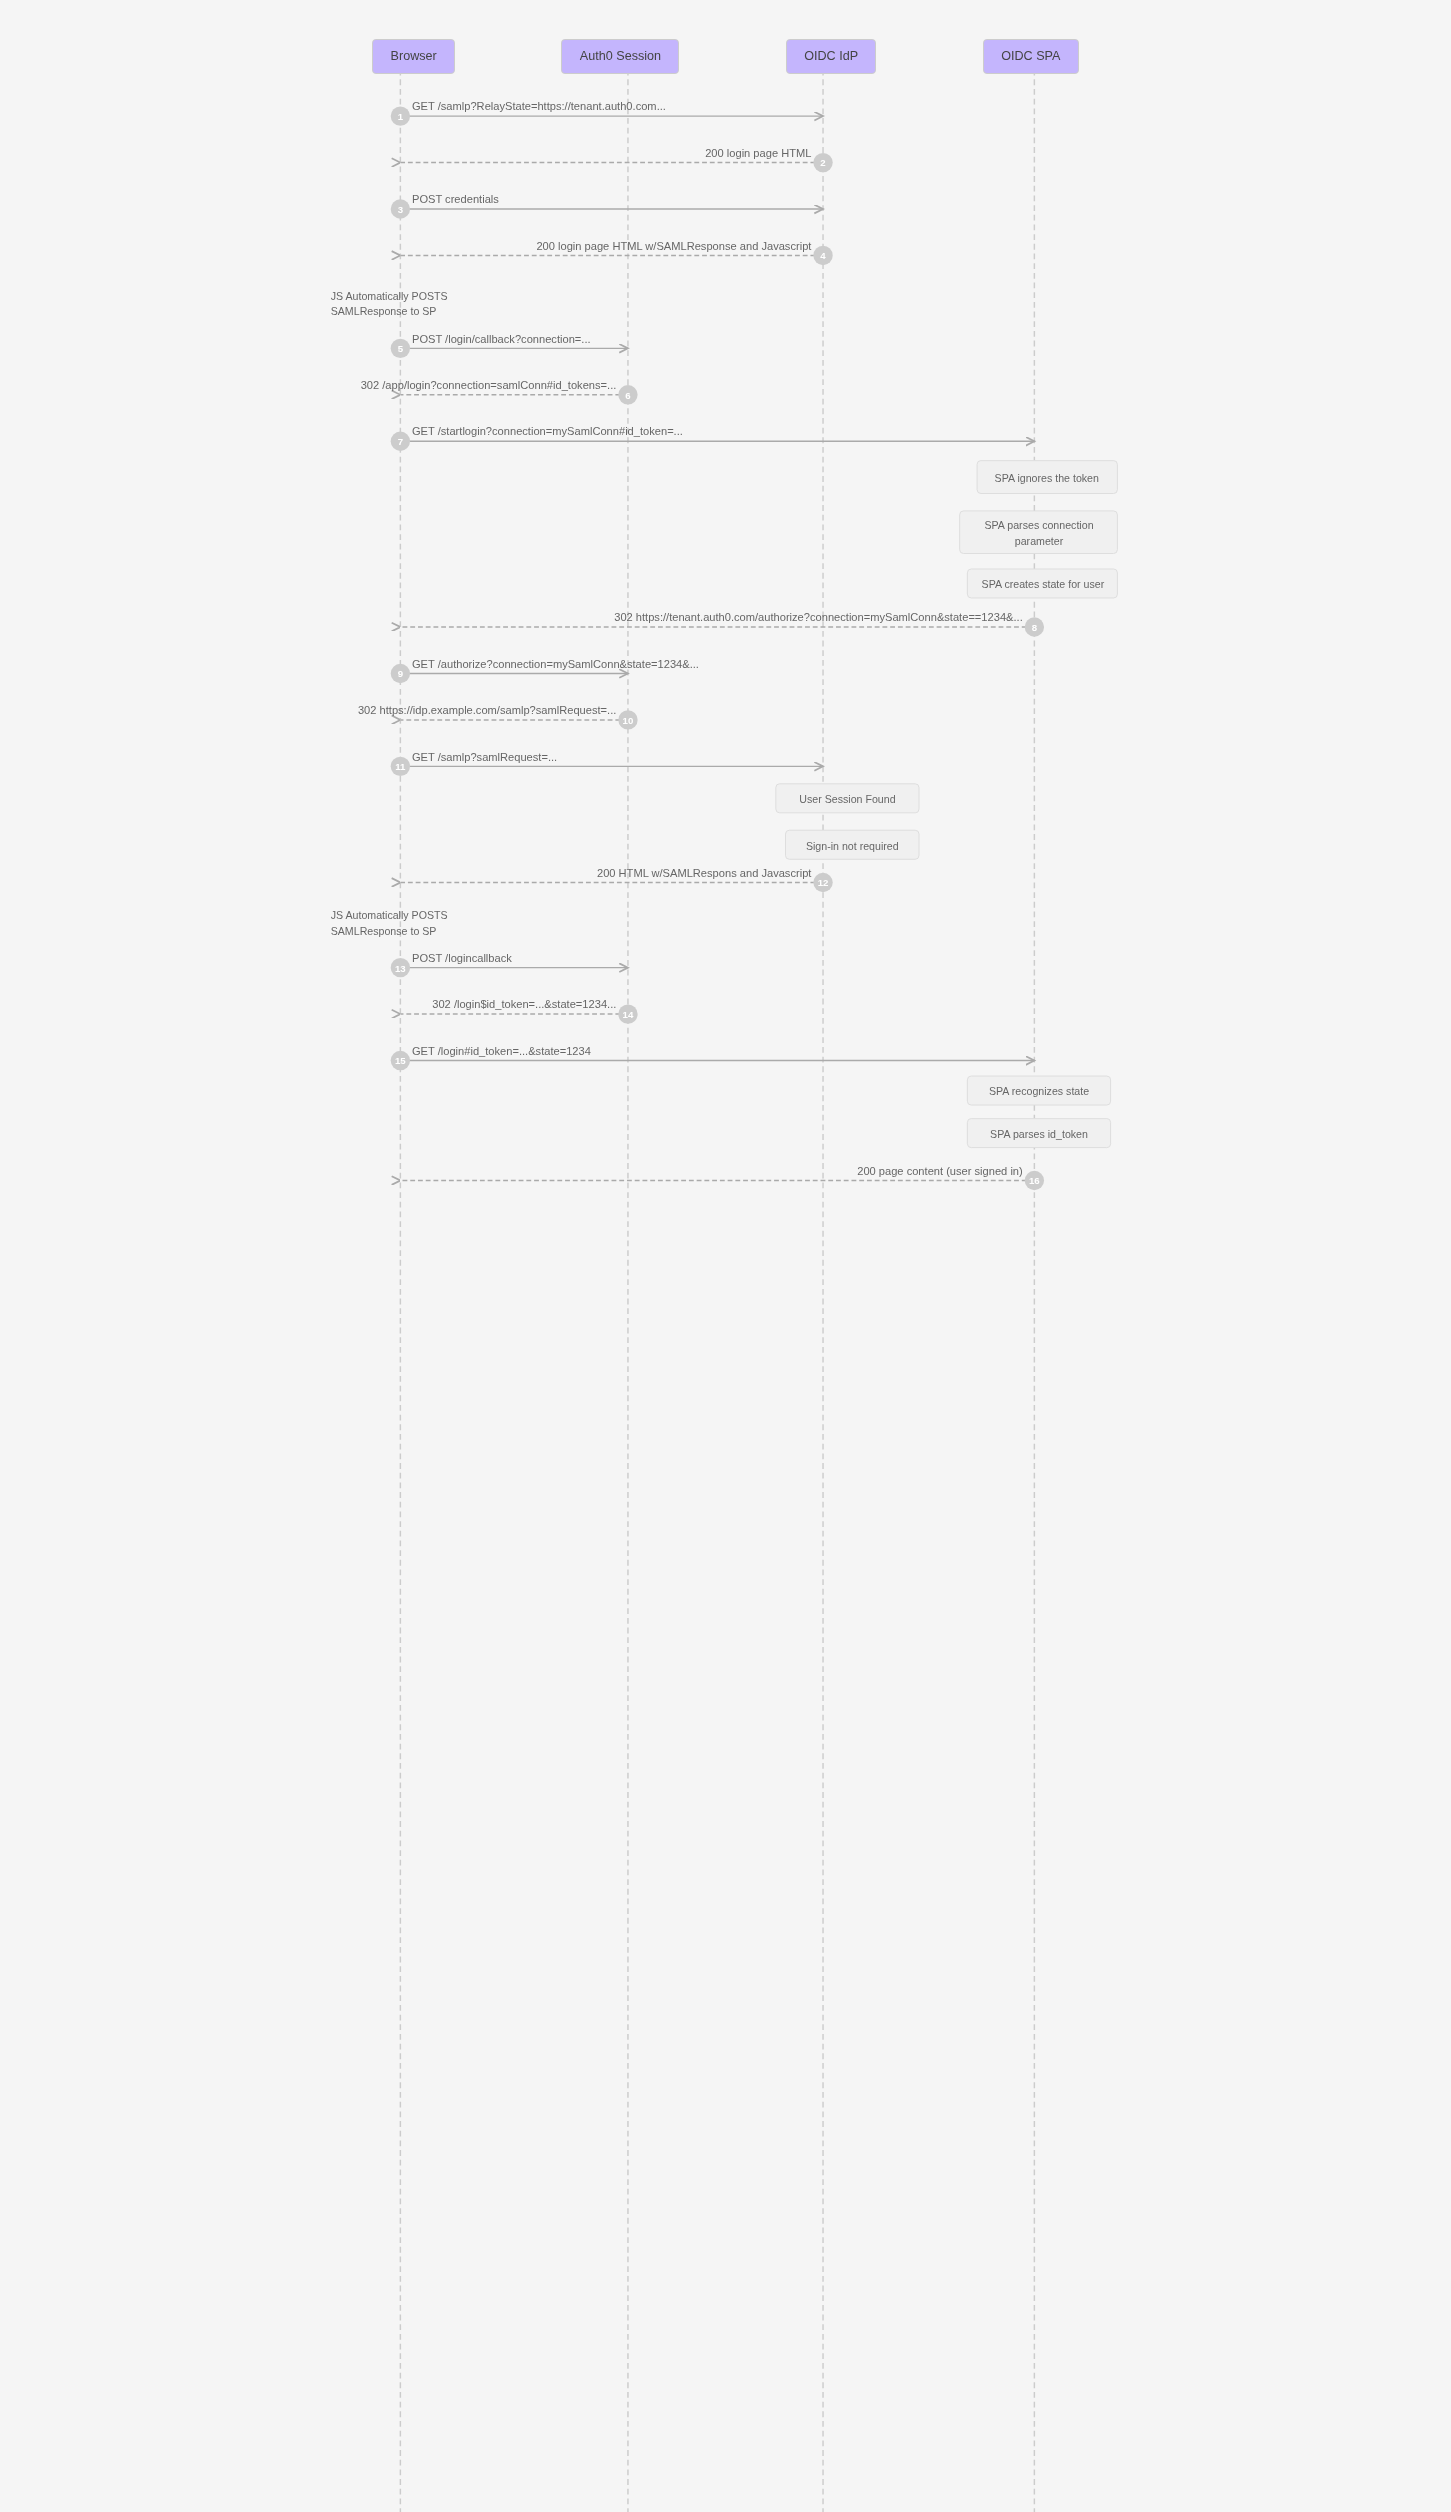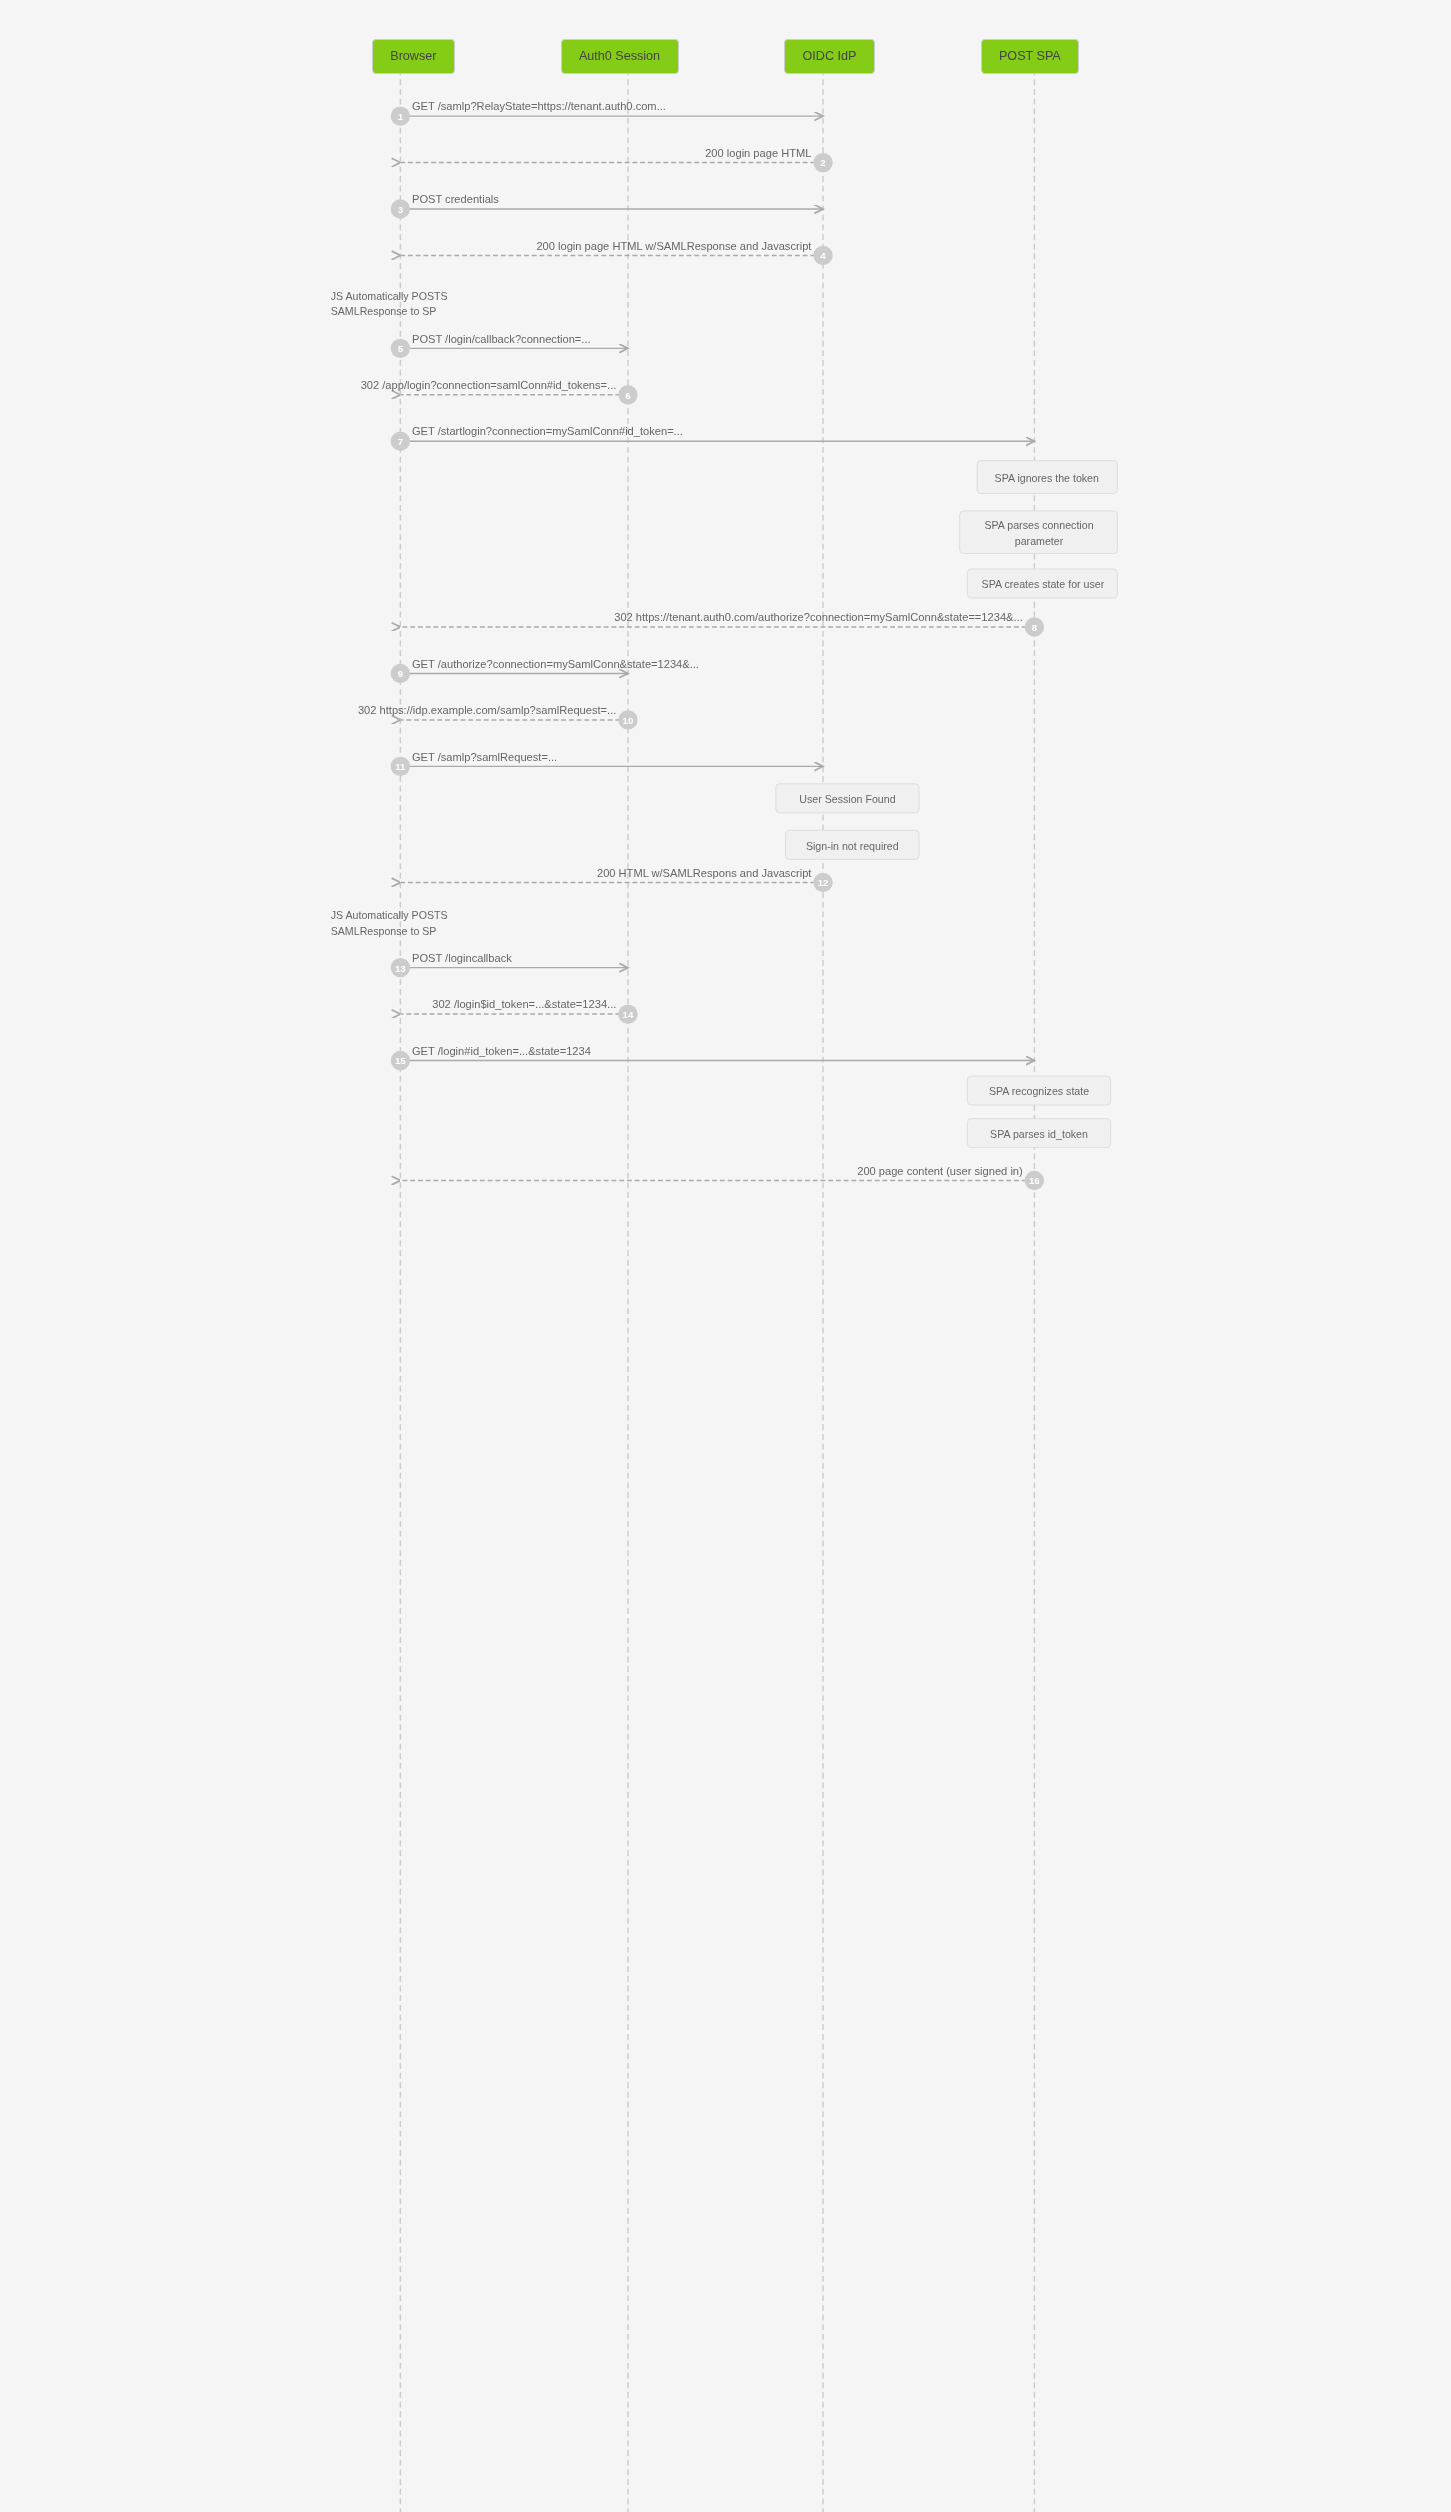--- a/index.html
+++ b/index.html
@@ -20,41 +20,41 @@
     
     .participants {
       display: flex;
       justify-content: space-around;
       margin-bottom: 0;
       padding: 19.4px 0;
       position: relative;
       z-index: 10;
     }
     .participant-box {
-      background: #84cc16;
+      background: #c4b5fd;
       border: 1.5px solid #ccc;
       border-radius: 3.9px;
       padding: 9.7px 17.4px;
       font-size: 12.6px;
       color: #444;
       font-weight: 500;
       text-align: center;
       min-width: 77px;
     }
   </style>
 </head>
 <body>
 
 <div class="diagram">
 
   <div class="participants">
     <div class="participant-box">Browser</div>
     <div class="participant-box">Auth0 Session</div>
     <div class="participant-box">OIDC IdP</div>
-    <div class="participant-box">POST SPA</div>
+    <div class="participant-box">OIDC SPA</div>
   </div>
 
   <svg style="position:absolute;top:0;left:0;width:100%;height:100%;pointer-events:none;overflow:visible;font-size:13px" viewBox="0 0 840 2596" width="813" height="2512">
 
     <line x1="10%" y1="62px" x2="10%" y2="100%" stroke="#ccc" stroke-width="1.5" stroke-dasharray="6,4"></line>
     <line x1="38%" y1="62px" x2="38%" y2="100%" stroke="#ccc" stroke-width="1.5" stroke-dasharray="6,4"></line>
     <line x1="62%" y1="62px" x2="62%" y2="100%" stroke="#ccc" stroke-width="1.5" stroke-dasharray="6,4"></line>
     <line x1="88%" y1="62px" x2="88%" y2="100%" stroke="#ccc" stroke-width="1.5" stroke-dasharray="6,4"></line>
 
     <line x1="10%" y1="120" x2="62%" y2="120" stroke="#aaa" stroke-width="1.5" marker-end="url(#arr)"></line>

